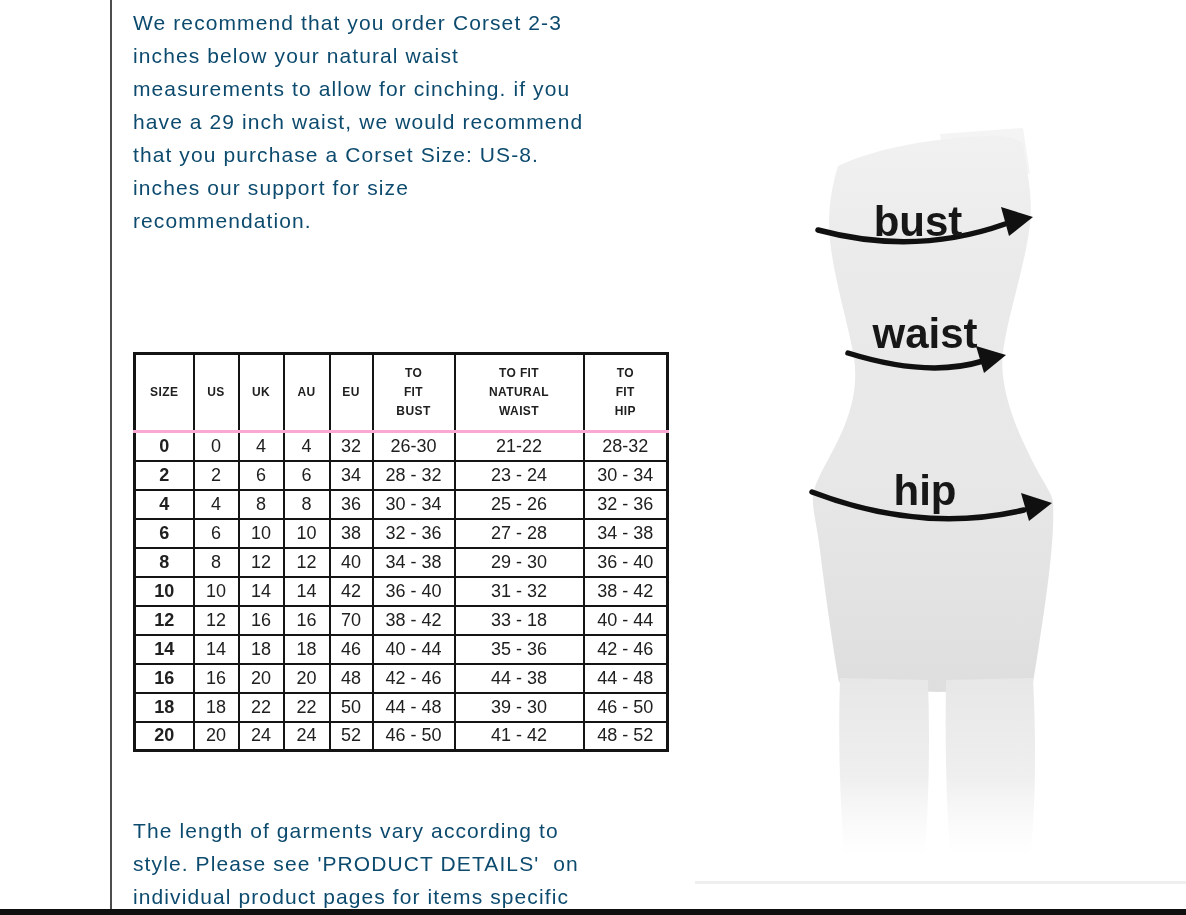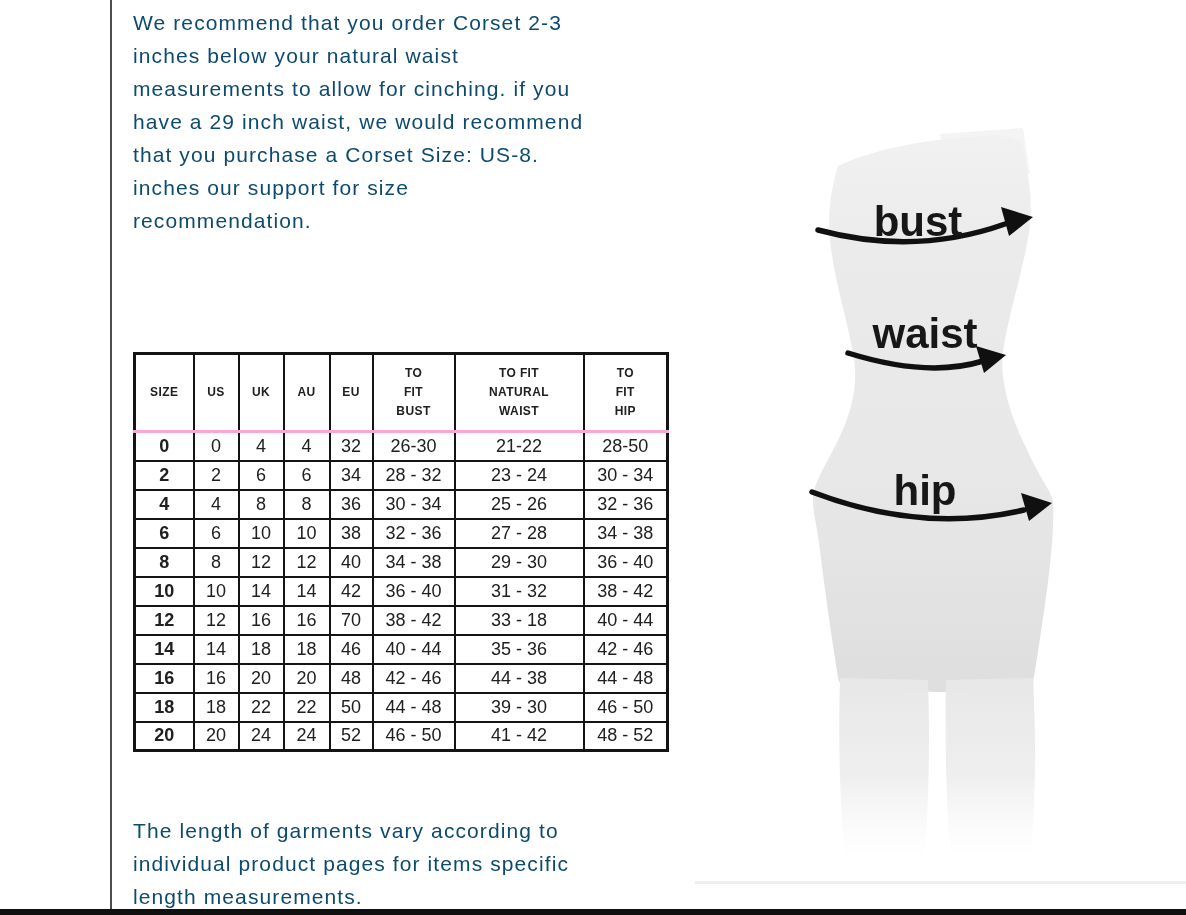--- a/index.html
+++ b/index.html
@@ -88,21 +88,21 @@
   </thead>
   <tbody>
       <tr class="data-row">
         <td class="first-col">0</td>
         <td>0</td>
         <td>4</td>
         <td>4</td>
         <td>32</td>
         <td>26-30</td>
         <td>21-22</td>
-        <td>28-50</td>
+        <td>28-32</td>
       </tr>
       <tr class="data-row">
         <td class="first-col">2</td>
         <td>2</td>
         <td>6</td>
         <td>6</td>
         <td>34</td>
         <td>28 - 32</td>
         <td>23 - 24</td>
         <td>30 - 34</td>
@@ -195,20 +195,21 @@
         <td>52</td>
         <td>46 - 50</td>
         <td>41 - 42</td>
         <td>48 - 52</td>
       </tr>
     </tbody>
 </table>
 
 <div id="footer-para" class="para">
     <div class="tline">The length of garments vary according to</div>
+    <div class="tline">style. Please see 'PRODUCT DETAILS'  on</div>
     <div class="tline">individual product pages for items specific</div>
     <div class="tline">length measurements.</div>
   </div>
 
 <div class="figure-wrap">
   <svg width="400" height="790" viewBox="0 0 400 790" xmlns="http://www.w3.org/2000/svg">
     <defs>
       <linearGradient id="bodyGrad" x1="0" y1="0" x2="0" y2="1">
         <stop offset="0" stop-color="#f1f1f1"></stop>
         <stop offset="0.25" stop-color="#eaeaea"></stop>

